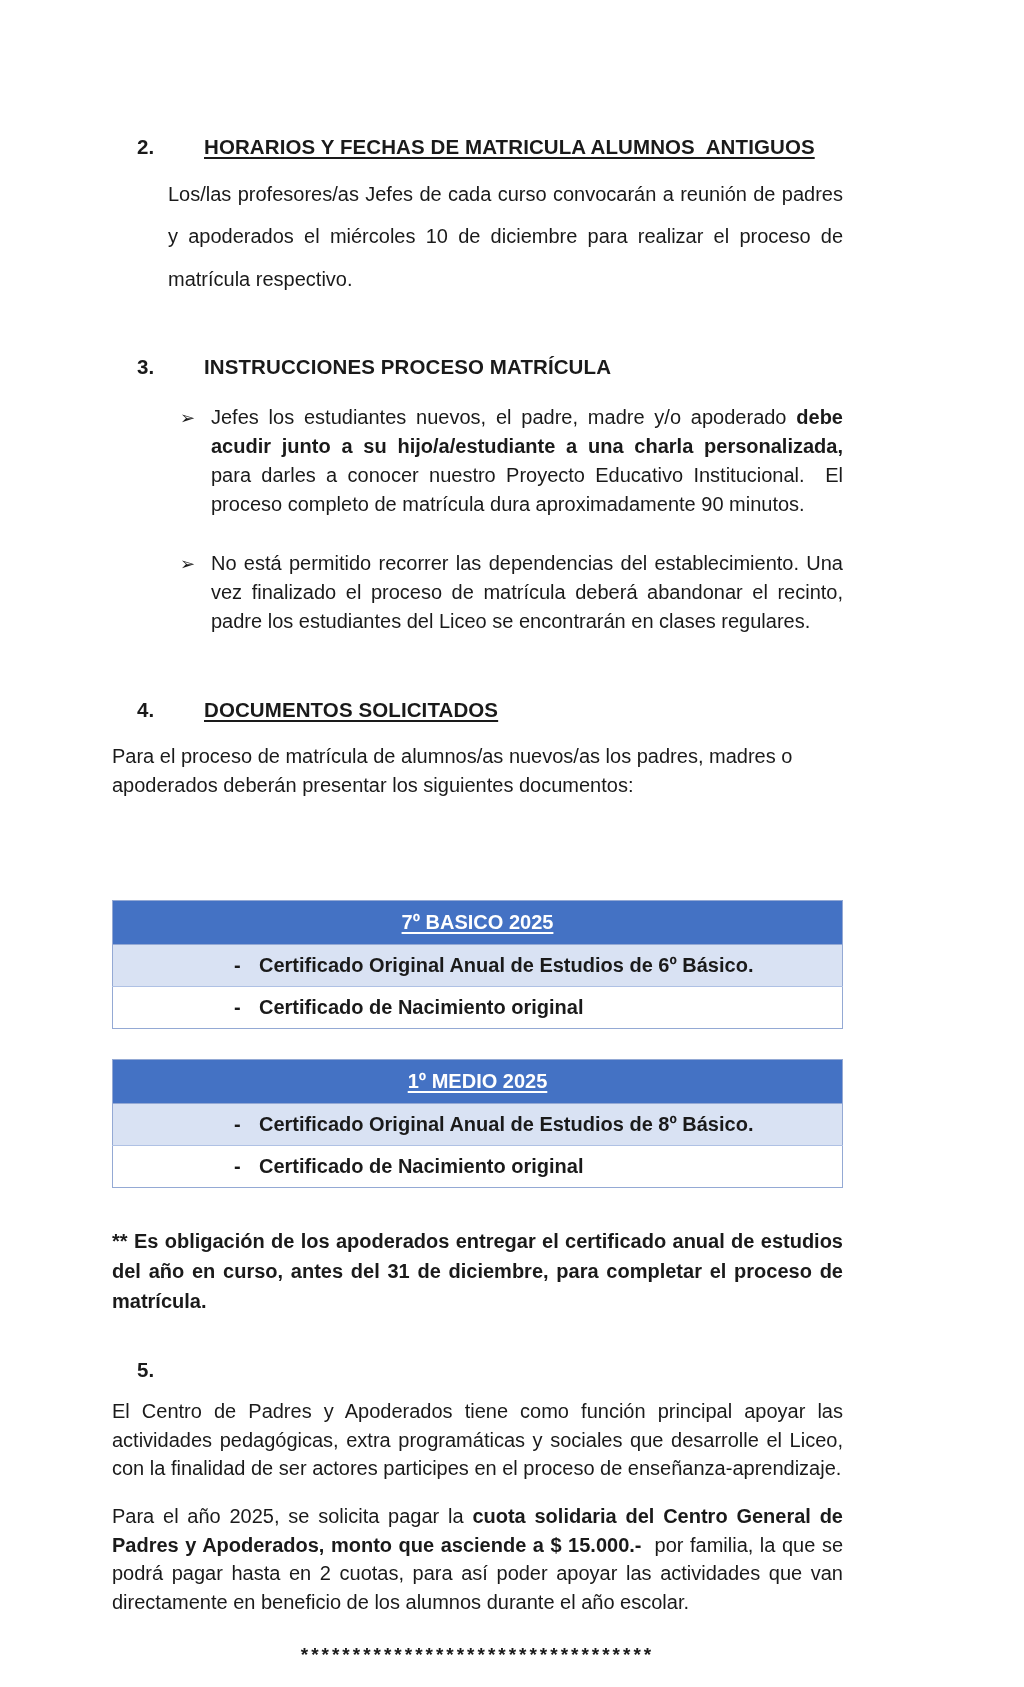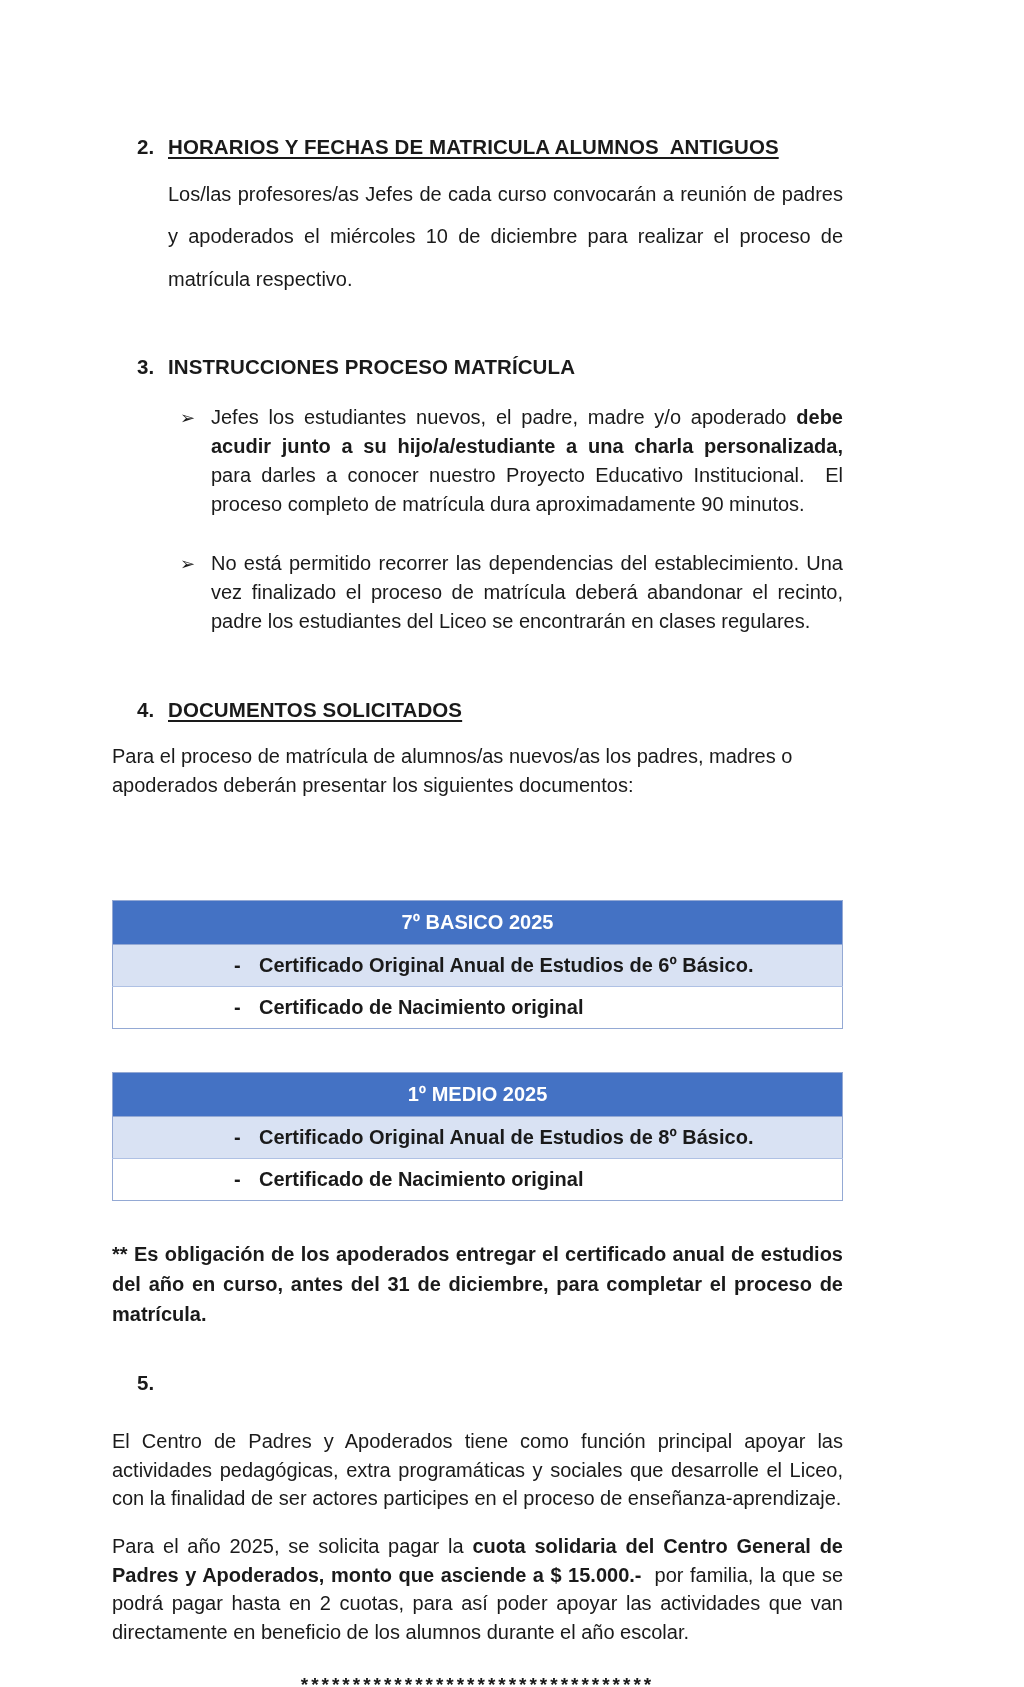--- a/index.html
+++ b/index.html
@@ -27,20 +27,21 @@
     font-size: 20.5px;
     padding-left: 25px;
     letter-spacing: 0.1px;
   }
   .heading .num {
     flex: none;
     width: 31px;
   }
   .heading .title {
     white-space: pre-wrap;
+    margin-left: 36px;
   }
   .heading .title.u {
     text-decoration: underline;
     text-underline-offset: 3px;
   }
   .para-s2 {
     margin: 14px 0 0 56px;
     text-align: justify;
     line-height: 2.12;
     white-space: pre-wrap;
@@ -69,51 +70,52 @@
   .para-s4 {
     line-height: 1.45;
     white-space: pre-wrap;
   }
   .doc-table {
     width: 100%;
     border-collapse: collapse;
     font-size: 20px;
   }
   .table-1 { margin-top: 100px; }
-  .table-2 { margin-top: 43px; }
+  .table-2 { margin-top: 30px; }
   .doc-table .thead {
     background: #4472C4;
     border: 1px solid #94A9D4;
     color: #ffffff;
     font-weight: 700;
     text-align: center;
     padding: 10px 0;
   }
   .doc-table .thead .th-label {
+    text-decoration: underline;
     text-underline-offset: 3px;
   }
   .doc-table .trow {
     border: 1px solid #94A9D4;
     font-weight: 700;
     padding: 9px 0 9px 121px;
   }
   .doc-table .trow.alt { background: #D9E2F3; border-bottom: 1px solid #AFC1E4; }
   .doc-table .trow.plain { background: #ffffff; }
   .row-inner { display: flex; }
   .row-inner .dash { flex: none; width: 25px; }
   .note {
     margin-top: 38px;
     font-weight: 700;
     text-align: justify;
     line-height: 1.5;
     white-space: pre-wrap;
   }
   .sec5-head { margin-top: 42px; }
   .para-s5 {
-    margin-top: 32px;
+    margin-top: 15px;
     text-align: justify;
     line-height: 1.42;
     white-space: pre-wrap;
   }
   .stars {
     margin-top: 28px;
     text-align: center;
     font-weight: 700;
     font-size: 19px;
     letter-spacing: 3px;

